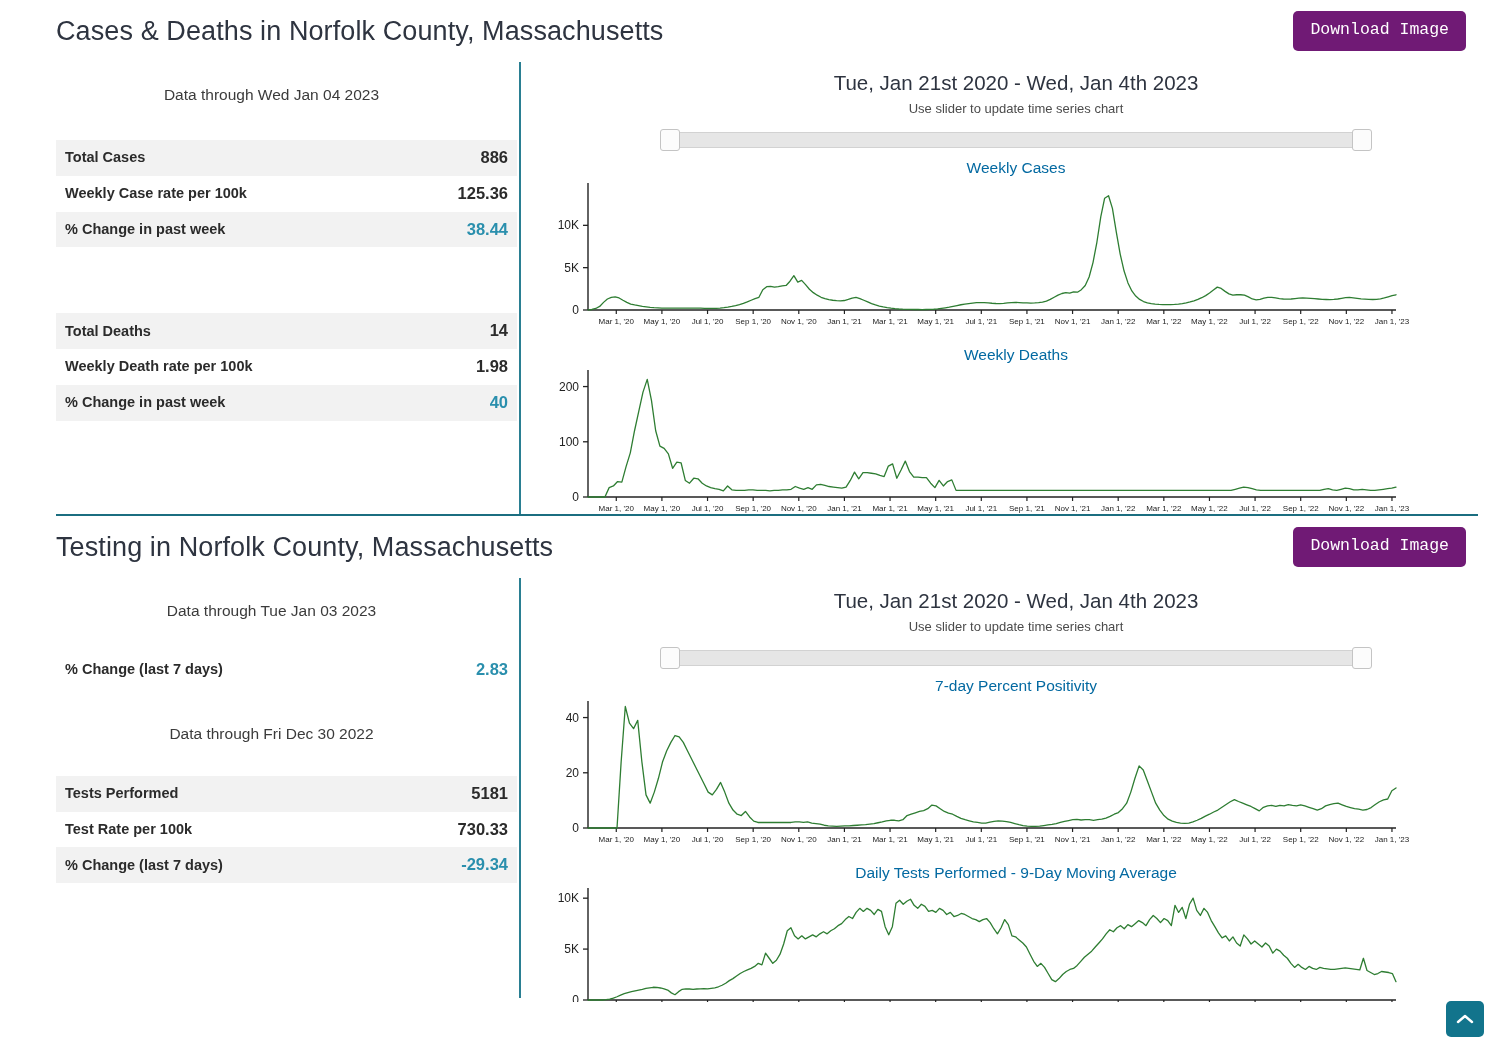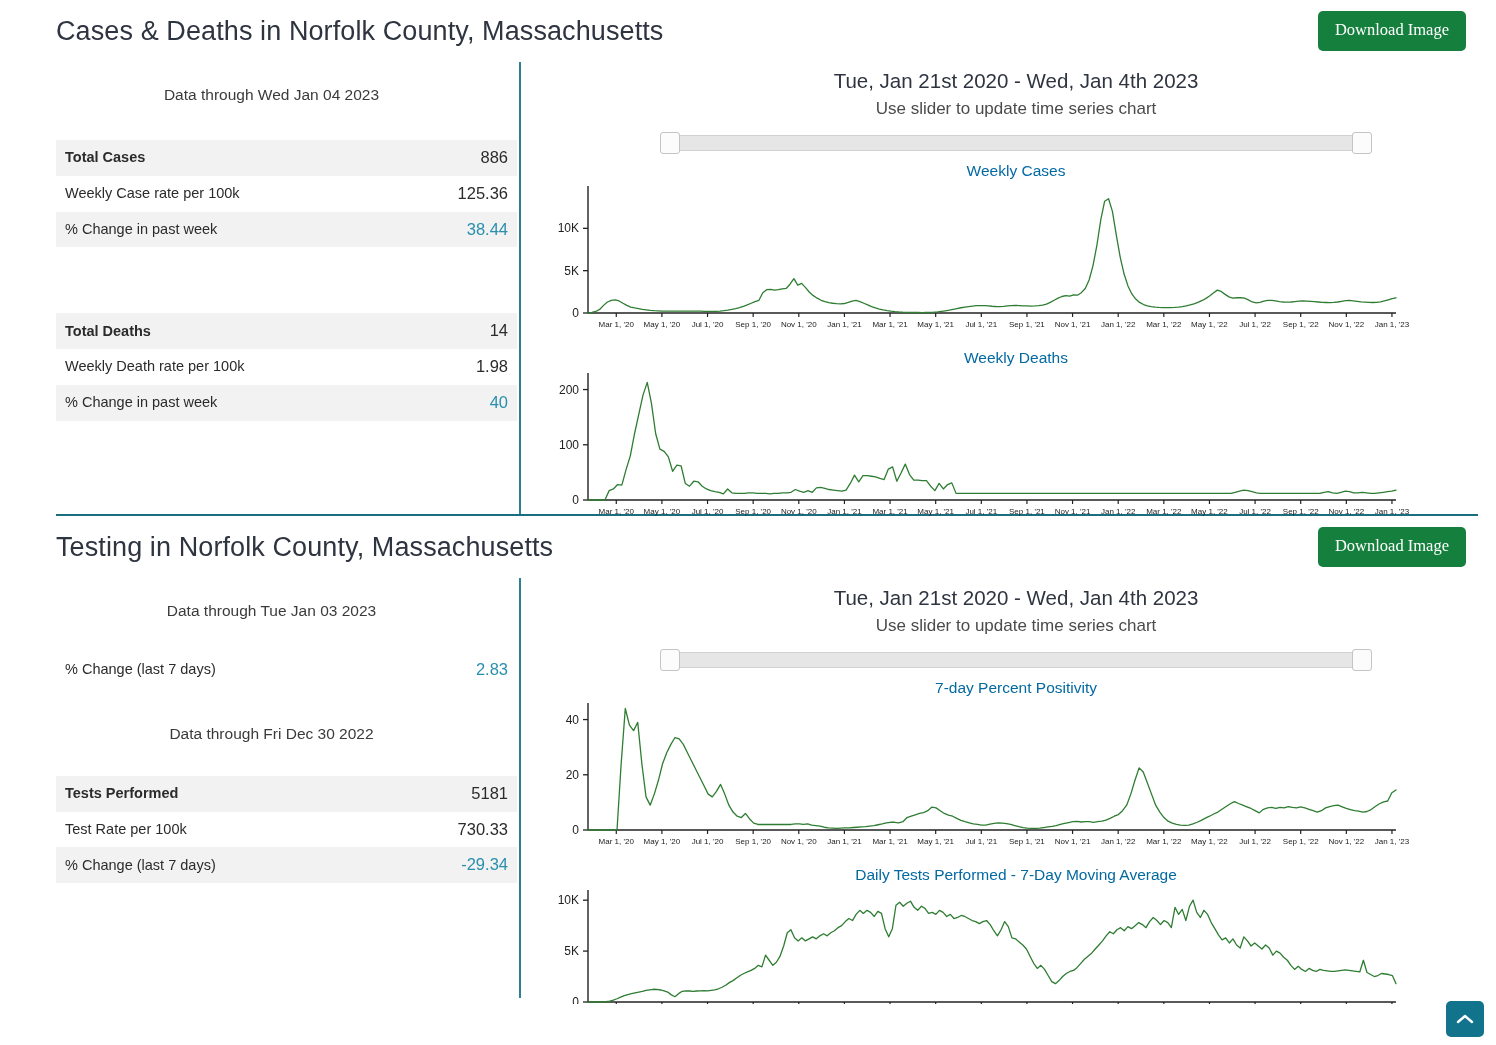--- a/index.html
+++ b/index.html
@@ -21,26 +21,26 @@
     display: flex; align-items: center; justify-content: space-between;
   }
   .sec-title {
     font-size: 27px;
     font-weight: 400;
     color: #2e3440;
     letter-spacing: 0.1px;
     white-space: nowrap;
   }
   .dl-btn {
-    background: #15803d;
+    background: #701a75;
     color: #ffffff;
     border: none;
     border-radius: 5px;
     font-size: 16.5px;
-    font-family: Liberation Serif, serif;
+    font-family: Liberation Mono, monospace;
     padding: 11px 17px 12px;
     cursor: pointer;
     white-space: nowrap;
     line-height: 1;
   }
 
   .sec-body { display: flex; align-items: center; }
   .left-pane {
     width: 521px;
     flex: 0 0 521px;
@@ -68,40 +68,41 @@
     border-collapse: collapse;
     font-size: 14.5px;
     table-layout: fixed;
   }
   .stat-table tr.shaded { background: #f2f2f2; }
   .stat-table td {
     padding: 8px 9px;
     border: none;
     vertical-align: middle;
     line-height: 1.2;
+    font-weight: bold;
   }
   .stat-table td.lbl { text-align: left; color: #2b2b2b; }
   .stat-table td.lbl.bold { font-weight: bold; }
   .stat-table td.val {
     text-align: right;
     font-size: 16.5px;
     color: #2b2b2b;
   }
   .stat-table td.val.accent { color: #2a8fad; }
 
   
   .range-title {
     text-align: center;
     font-size: 20.5px;
     color: #2e3440;
     padding-top: 14px;
   }
   .range-sub {
     text-align: center;
-    font-size: 17px;
+    font-size: 13px;
     color: #4b4b4b;
     padding-top: 6px;
   }
   .slider-wrap {
     position: relative;
     margin: 13px auto 0;
     width: 712px;
     height: 22px;
   }
   .slider-track {
@@ -428,21 +429,21 @@
               <text x="764.7035294117647" y="147" text-anchor="middle" class="axis-lbl">Sep 1, '22</text>
               <line x1="810.3317647058823" y1="133" x2="810.3317647058823" y2="137" stroke="#222" stroke-width="1.2"></line>
               <text x="810.3317647058823" y="147" text-anchor="middle" class="axis-lbl">Nov 1, '22</text>
               <line x1="855.96" y1="133" x2="855.96" y2="137" stroke="#222" stroke-width="1.2"></line>
               <text x="855.96" y="147" text-anchor="middle" class="axis-lbl">Jan 1, '23</text>
               <path d="M52.00 133.00 L56.14 133.00 L60.29 133.00 L64.43 133.00 L68.57 133.00 L72.72 133.00 L76.86 133.00 L81.01 133.00 L85.15 66.74 L89.29 11.52 L93.44 28.09 L97.58 33.61 L101.72 25.33 L105.87 66.74 L110.01 99.87 L114.15 108.15 L118.30 97.11 L122.44 83.30 L126.58 66.74 L130.73 55.70 L134.87 47.41 L139.02 40.51 L143.16 41.89 L147.30 47.41 L151.45 55.70 L155.59 63.98 L159.73 72.26 L163.88 80.54 L168.02 88.83 L172.16 97.11 L176.31 99.87 L180.45 94.35 L184.59 87.45 L188.74 97.11 L192.88 108.15 L197.03 115.05 L201.17 119.20 L205.31 120.58 L209.46 116.43 L213.60 121.96 L217.74 126.10 L221.89 127.48 L226.03 127.48 L230.17 127.48 L234.32 127.48 L238.46 127.48 L242.61 127.48 L246.75 127.48 L250.89 127.48 L255.04 127.48 L259.18 126.93 L263.32 126.93 L267.47 127.48 L271.61 126.93 L275.75 128.03 L279.90 128.58 L284.04 129.13 L288.18 130.24 L292.33 130.79 L296.47 131.07 L300.62 131.34 L304.76 131.07 L308.90 130.79 L313.05 130.79 L317.19 130.52 L321.33 130.24 L325.48 129.96 L329.62 129.69 L333.76 129.13 L337.91 128.58 L342.05 127.75 L346.19 126.93 L350.34 125.82 L354.48 125.27 L358.63 125.27 L362.77 125.82 L366.91 124.72 L371.06 120.58 L375.20 119.20 L379.34 117.82 L383.49 116.43 L387.63 115.61 L391.77 113.67 L395.92 110.08 L400.06 110.91 L404.21 113.67 L408.35 116.43 L412.49 118.09 L416.64 119.20 L420.78 121.40 L424.92 123.34 L429.07 124.72 L433.21 125.82 L437.35 126.93 L441.50 127.48 L445.64 128.03 L449.78 128.03 L453.93 127.20 L458.07 126.37 L462.22 125.82 L466.36 126.10 L470.50 126.65 L474.65 127.48 L478.79 128.58 L482.93 129.69 L487.08 130.52 L491.22 131.07 L495.36 131.34 L499.51 131.34 L503.65 131.07 L507.79 130.52 L511.94 129.96 L516.08 129.41 L520.23 128.58 L524.37 127.48 L528.51 126.37 L532.66 125.55 L536.80 124.72 L540.94 124.44 L545.09 124.99 L549.23 124.72 L553.37 124.72 L557.52 125.27 L561.66 124.72 L565.81 124.17 L569.95 123.06 L574.09 121.40 L578.24 119.20 L582.38 117.54 L586.52 113.67 L590.67 108.15 L594.81 97.11 L598.95 83.30 L603.10 70.88 L607.24 75.02 L611.38 86.07 L615.53 97.11 L619.67 108.15 L623.82 115.05 L627.96 120.58 L632.10 124.17 L636.25 126.10 L640.39 127.48 L644.53 128.03 L648.68 128.31 L652.82 128.03 L656.96 126.93 L661.11 125.27 L665.25 123.34 L669.39 121.13 L673.54 119.20 L677.68 116.99 L681.83 115.05 L685.97 112.29 L690.11 109.53 L694.26 106.77 L698.40 104.56 L702.54 106.50 L706.69 108.15 L710.83 109.81 L714.97 111.47 L719.12 113.67 L723.26 115.88 L727.41 112.29 L731.55 110.91 L735.69 110.36 L739.84 111.47 L743.98 110.36 L748.12 110.91 L752.27 109.53 L756.41 110.36 L760.55 110.91 L764.70 109.81 L768.84 110.91 L772.98 112.29 L777.13 113.67 L781.27 115.05 L785.42 113.67 L789.56 110.91 L793.70 109.53 L797.85 108.70 L801.99 108.15 L806.13 109.81 L810.28 111.47 L814.42 112.57 L818.56 113.67 L822.71 114.23 L826.85 115.05 L830.99 114.50 L835.14 112.57 L839.28 109.53 L843.43 106.77 L847.57 104.84 L851.71 104.01 L855.86 95.73 L860.00 92.97 " fill="none" stroke="#2e7d32" stroke-width="1.3" stroke-linejoin="round" stroke-linecap="round"></path>
             </svg>
         </div>
 
         <div class="chart-block" style="margin-top:6px;">
-          <div class="chart-title">Daily Tests Performed - 7-Day Moving Average</div>
+          <div class="chart-title">Daily Tests Performed - 9-Day Moving Average</div>
           <svg class="chart-svg" id="svg-daily-tests" width="880" height="120">
               <line x1="52" y1="6" x2="52" y2="118" stroke="#222" stroke-width="1.4"></line>
               <line x1="52" y1="118" x2="860" y2="118" stroke="#222" stroke-width="1.4"></line>
               <line x1="47" y1="118" x2="52" y2="118" stroke="#222" stroke-width="1.3"></line>
               <text x="43" y="122" text-anchor="end" class="ytick">0</text>
               <line x1="47" y1="67.0909090909091" x2="52" y2="67.0909090909091" stroke="#222" stroke-width="1.3"></line>
               <text x="43" y="71.0909090909091" text-anchor="end" class="ytick">5K</text>
               <line x1="47" y1="16.181818181818187" x2="52" y2="16.181818181818187" stroke="#222" stroke-width="1.3"></line>
               <text x="43" y="20.181818181818187" text-anchor="end" class="ytick">10K</text>
               <line x1="80.28" y1="118" x2="80.28" y2="122" stroke="#222" stroke-width="1.2"></line>

